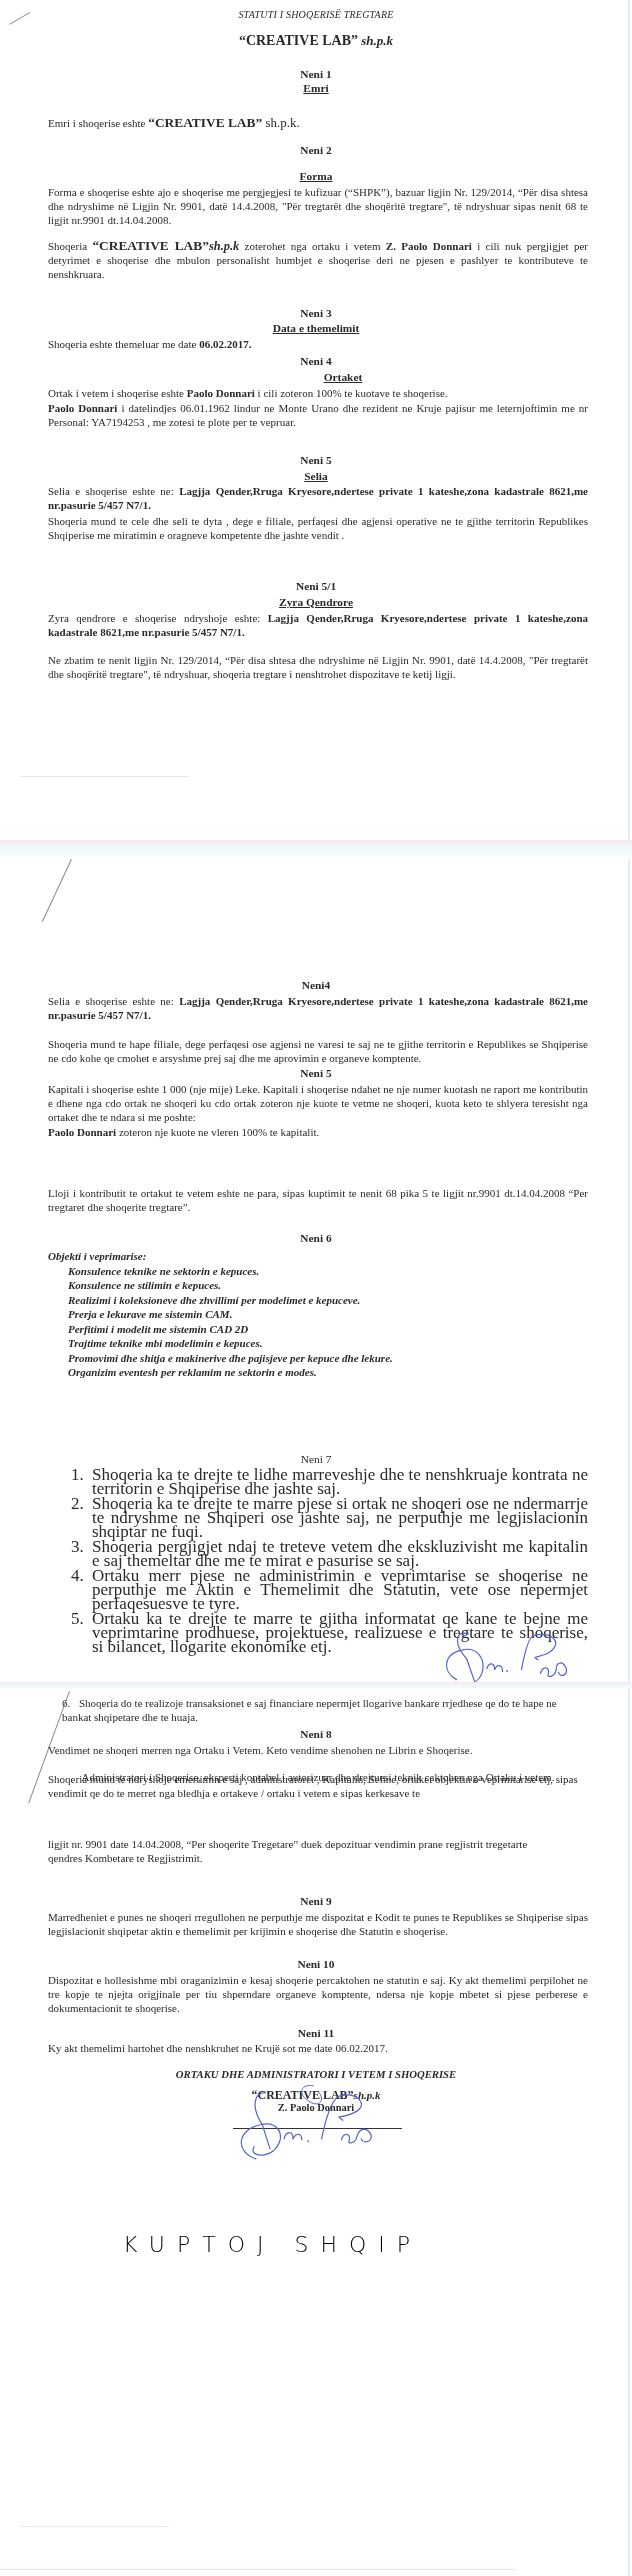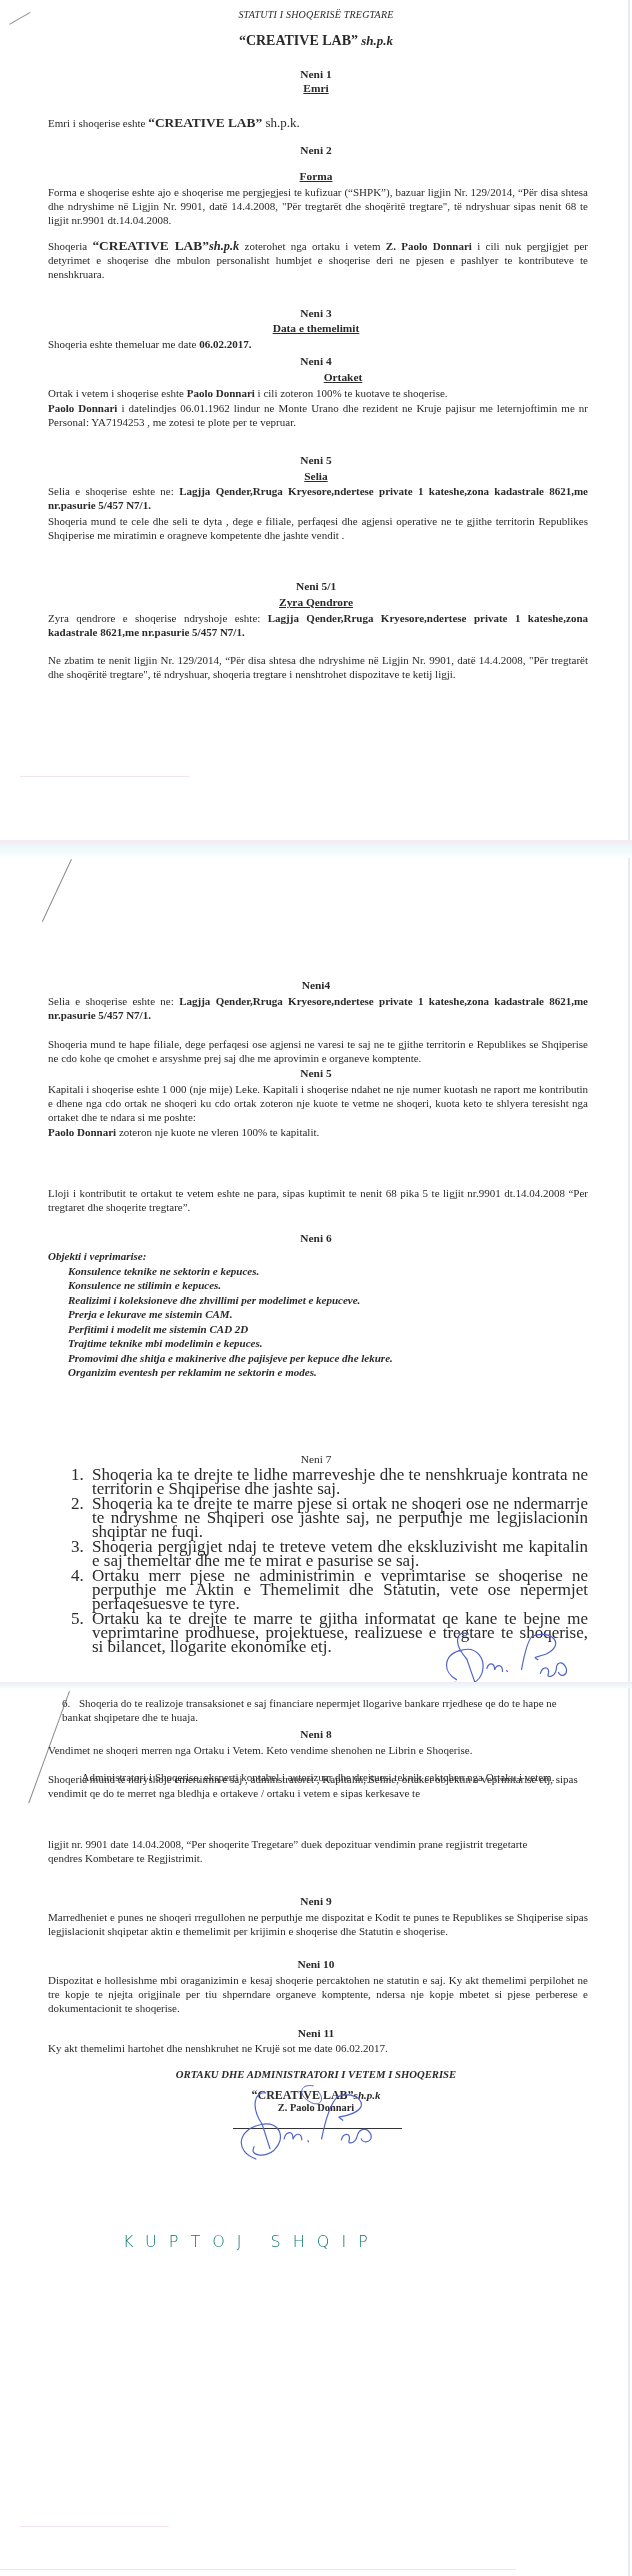--- a/index.html
+++ b/index.html
@@ -22,21 +22,21 @@
   .bi { font-weight: bold; font-style: italic; }
   .title { font-style: italic; font-size: 10px; letter-spacing: 0.2px; }
   .title2 { font-size: 14px; font-weight: bold; }
   .big { font-weight: bold; font-size: 13.4px; }
   .obj { left: 48px; width: 556px; font-size: 11px; line-height: 14.5px; font-style: italic; font-weight: bold; }
   .obj div { padding-left: 20px; }
   .obj div:first-child { padding-left: 0; }
   ol.list { margin: 0; padding-left: 40px; font-size: 17px; line-height: 14px; text-align: justify; }
   ol.list li { padding-left: 4px; margin-bottom: 1px; }
   .corner { position: absolute; width: 1px; background: #8a8a8a; transform-origin: top left; }
-  .handwritten { font-family: "DejaVu Sans", sans-serif; font-size: 16px; letter-spacing: 12px; color: #0f766e; font-weight: 300; }
+  .handwritten { font-family: "DejaVu Sans", sans-serif; font-size: 22px; letter-spacing: 12px; color: #000000; font-weight: 300; }
 </style>
 </head>
 <body>
 
 <div class="page p1">
   <div class="corner" style="left:30px;top:12px;height:24px;transform:rotate(60deg);"></div>
 
   <div class="abs c title" style="top:9px;">STATUTI  I  SHOQERISË TREGTARE</div>
   <div class="abs c" style="top:31px;">
     <span class="title2">“CREATIVE LAB”</span><span style="font-style:italic;font-weight:bold;font-size:13px;"> sh.p.k</span>

